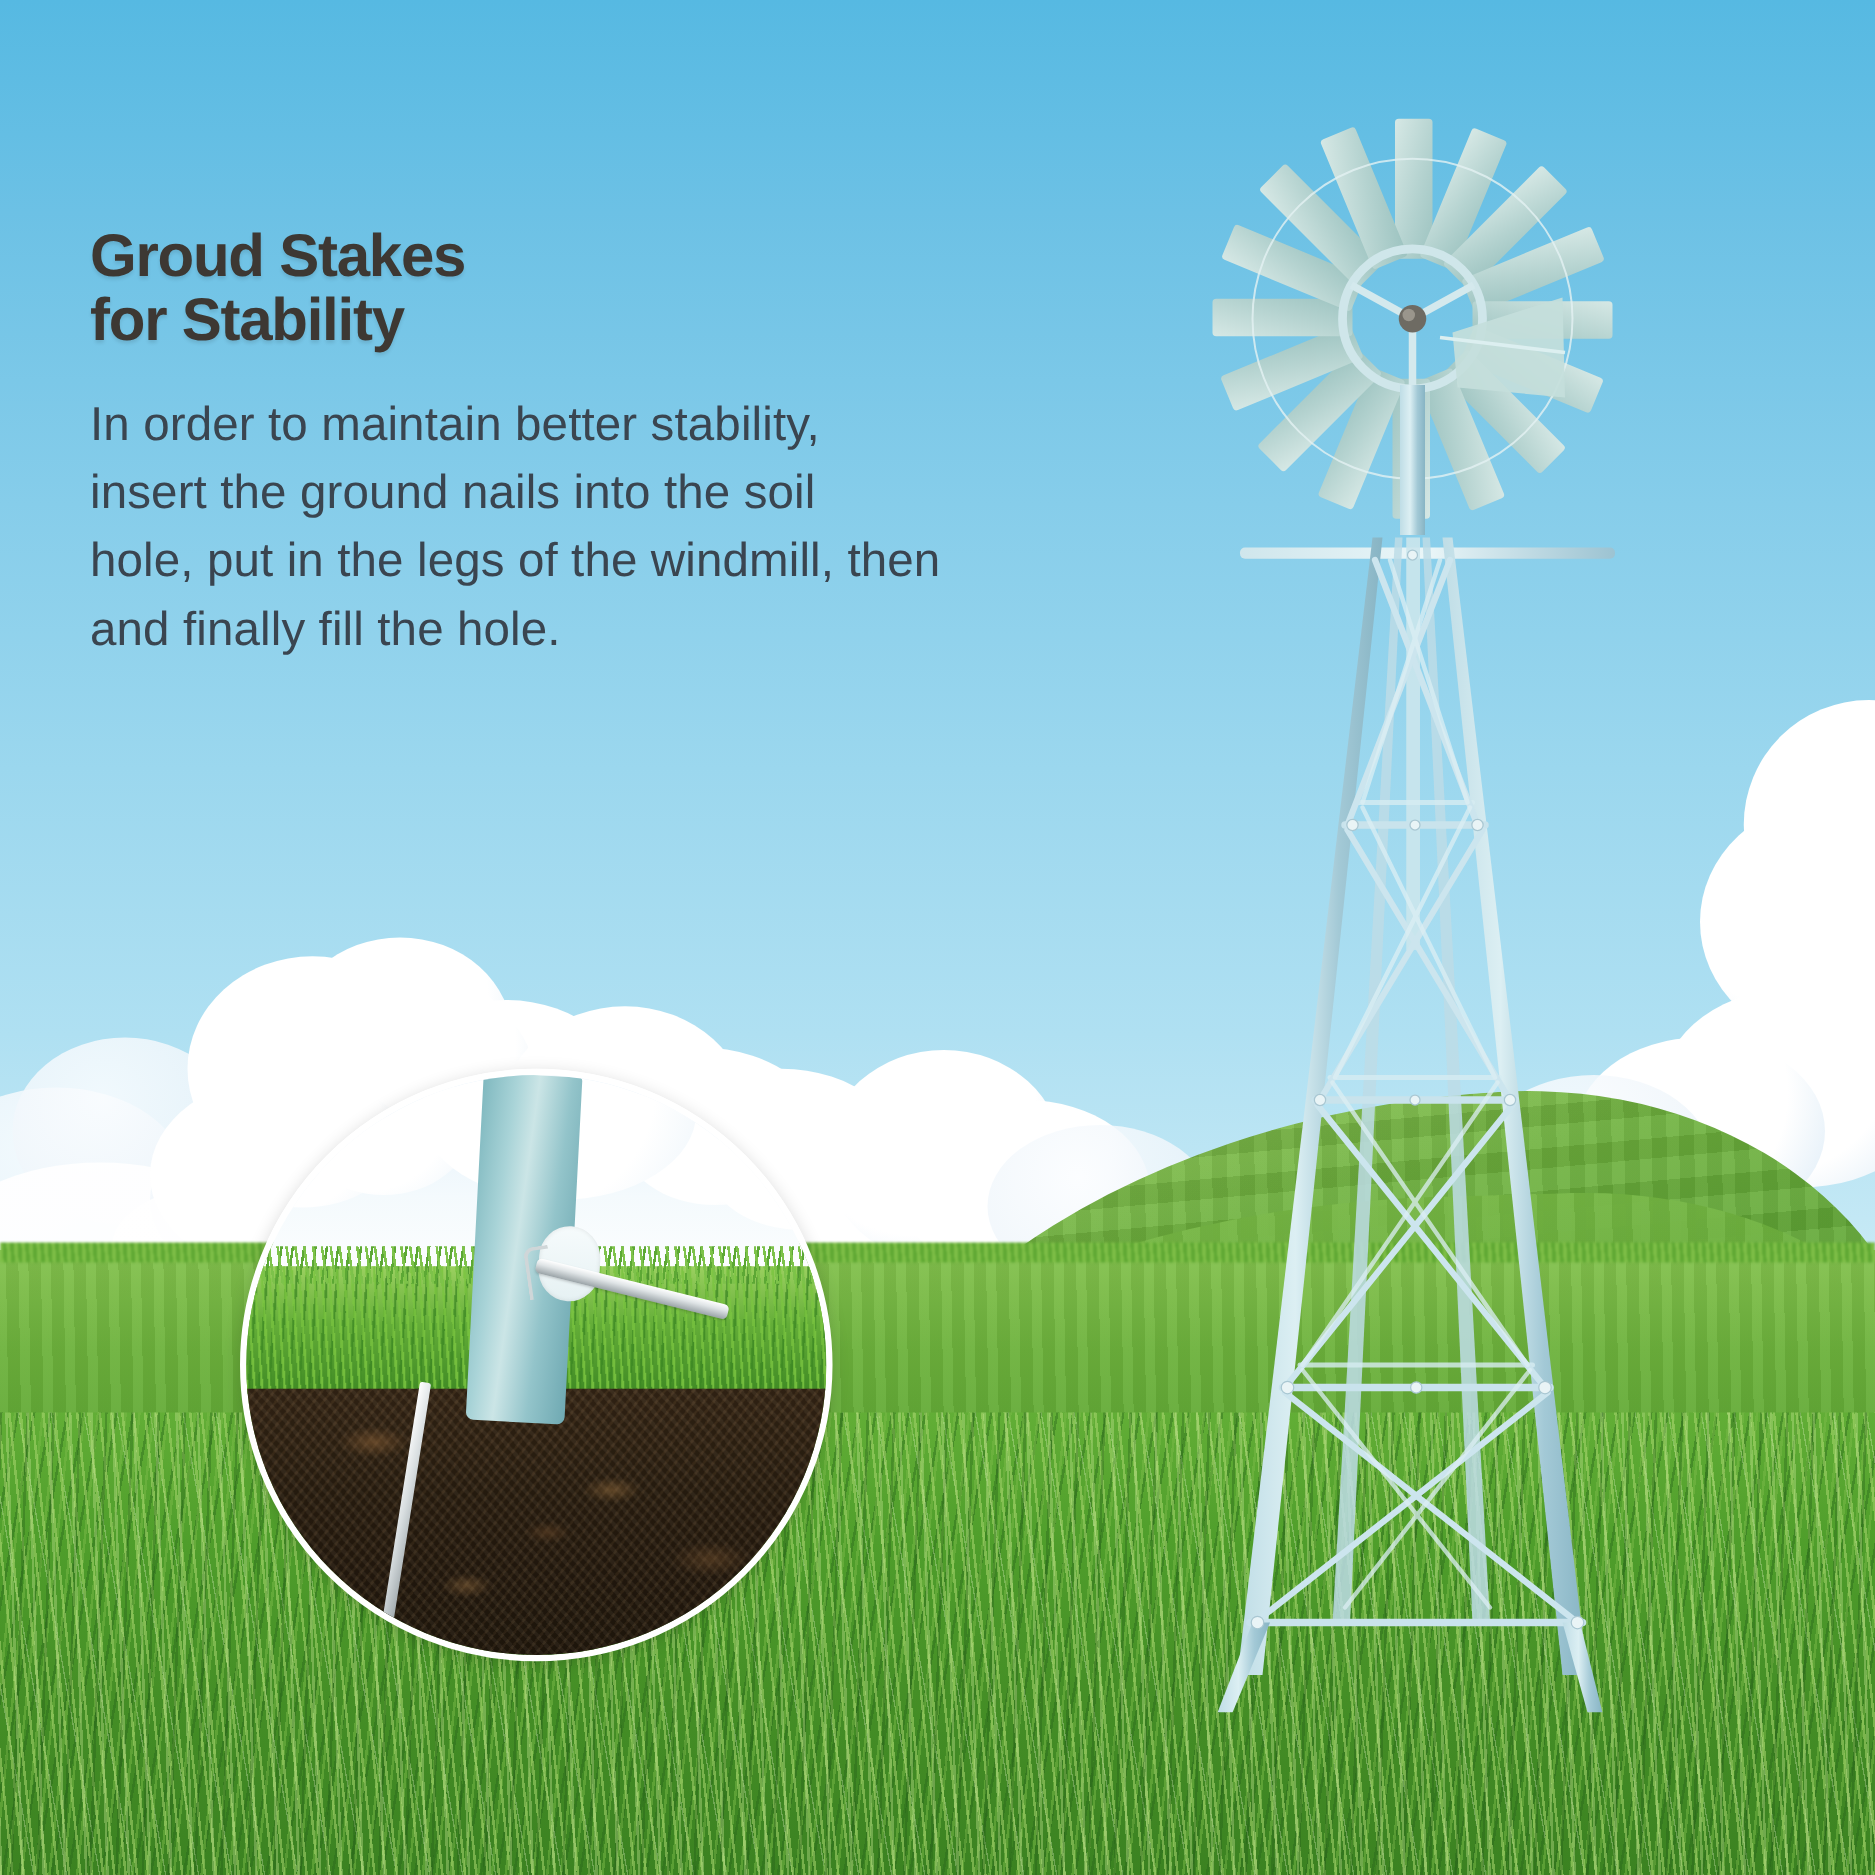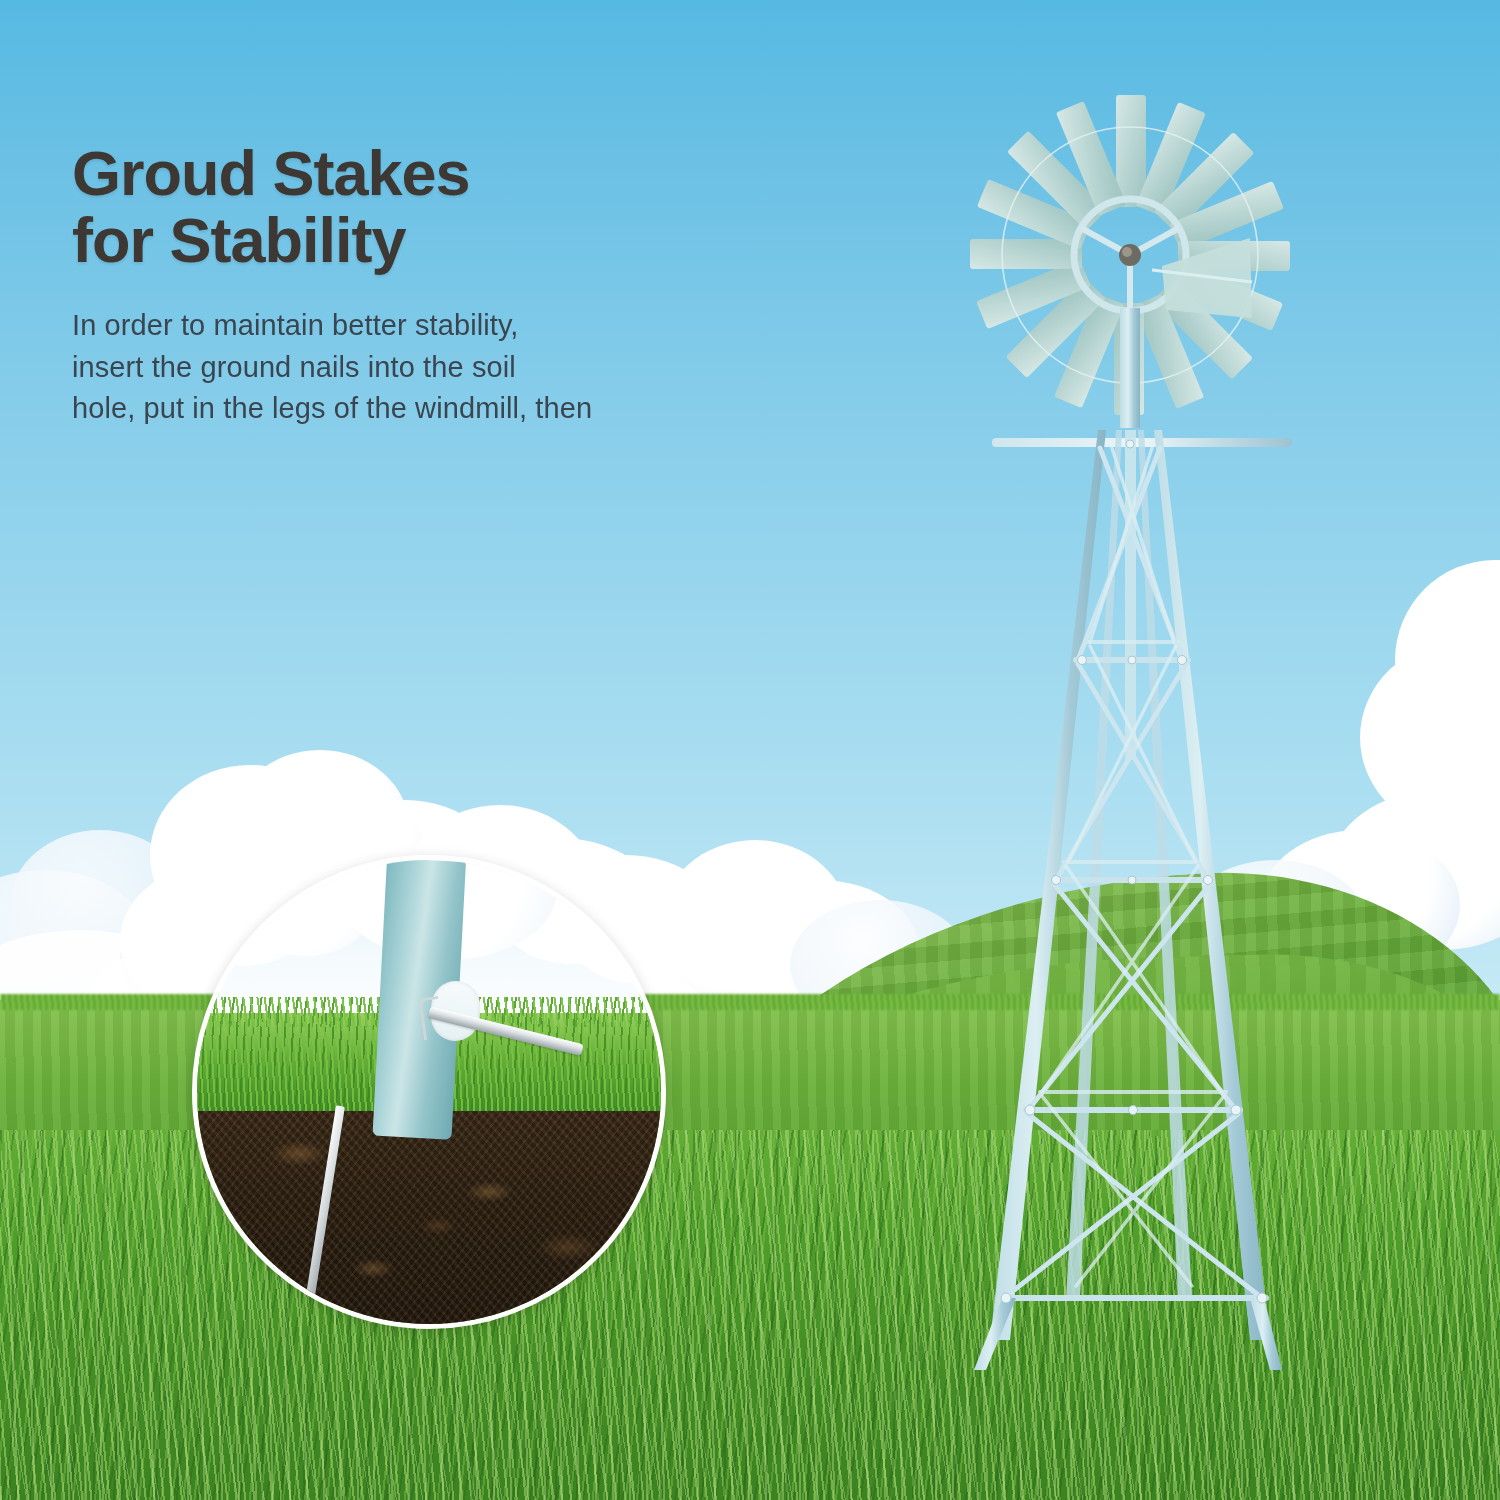--- a/index.html
+++ b/index.html
@@ -81,27 +81,28 @@
   .blades2{
     position:absolute; left:0; top:0; width:1500px; height:370px;
     background:
       repeating-linear-gradient(88deg, rgba(190,226,140,.40) 0 2px, rgba(0,0,0,0) 2px 17px),
       repeating-linear-gradient(92deg, rgba(34,92,22,.35) 0 2px, rgba(0,0,0,0) 2px 21px);
   }
 
   
   .textblock { position:absolute; left:72px; top:140px; width:740px; z-index:30; }
   .headline {
-    font-size:63px; font-weight:bold; line-height:1.07;
+    font-size:48px; font-weight:bold; line-height:1.07;
     color:#3D3833; letter-spacing:-1px;
     text-shadow:0 2px 3px rgba(0,0,0,.10);
+    margin-top:40px;
   }
   .headline .l2 { display:block; }
   .body {
-    margin-top:30px; font-size:29px; line-height:1.44; color:#3A4550;
+    margin-top:30px; font-size:38px; line-height:1.44; color:#3A4550;
     letter-spacing:.1px;
   }
   .body span { display:block; }
 
   
   .windmill { position:absolute; left:930px; top:70px; width:420px; height:1300px; z-index:20; }
   .wmsvg { position:absolute; left:0; top:0; }
 
   
   .inset {
@@ -403,16 +404,17 @@
 
   <div class="textblock">
     <div class="headline">
       <span class="l1">Groud Stakes</span>
       <span class="l2">for Stability</span>
     </div>
     <div class="body">
       <span>In order to maintain better stability,</span>
       <span>insert the ground nails into the soil</span>
       <span>hole, put in the legs of the windmill, then</span>
+      <span>and finally fill the hole.</span>
     </div>
   </div>
 
 </div>
 
 </body></html>

